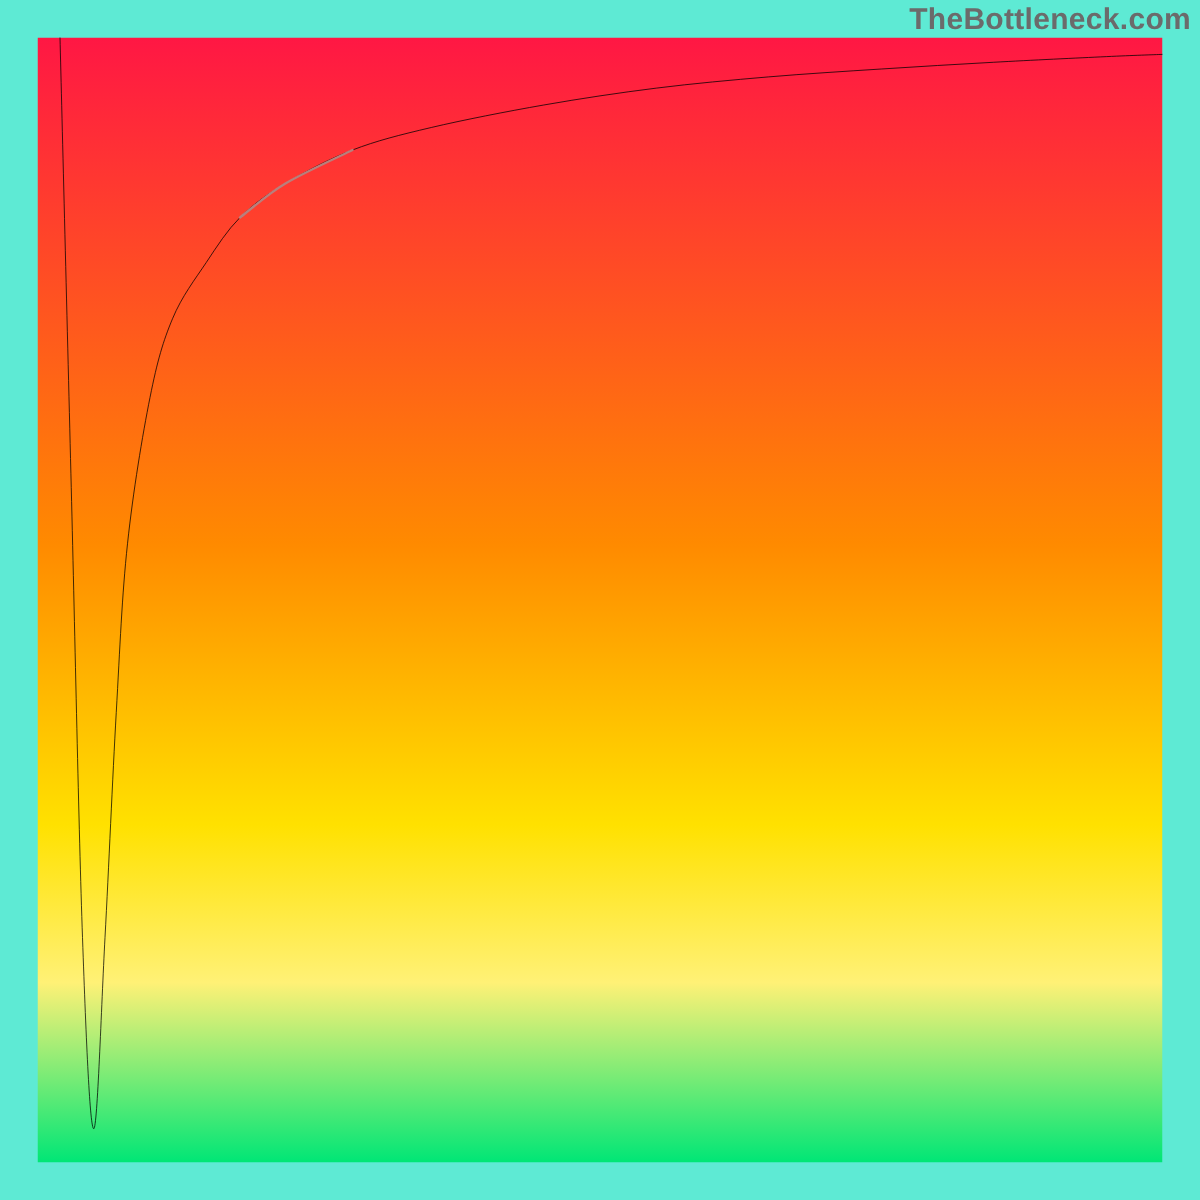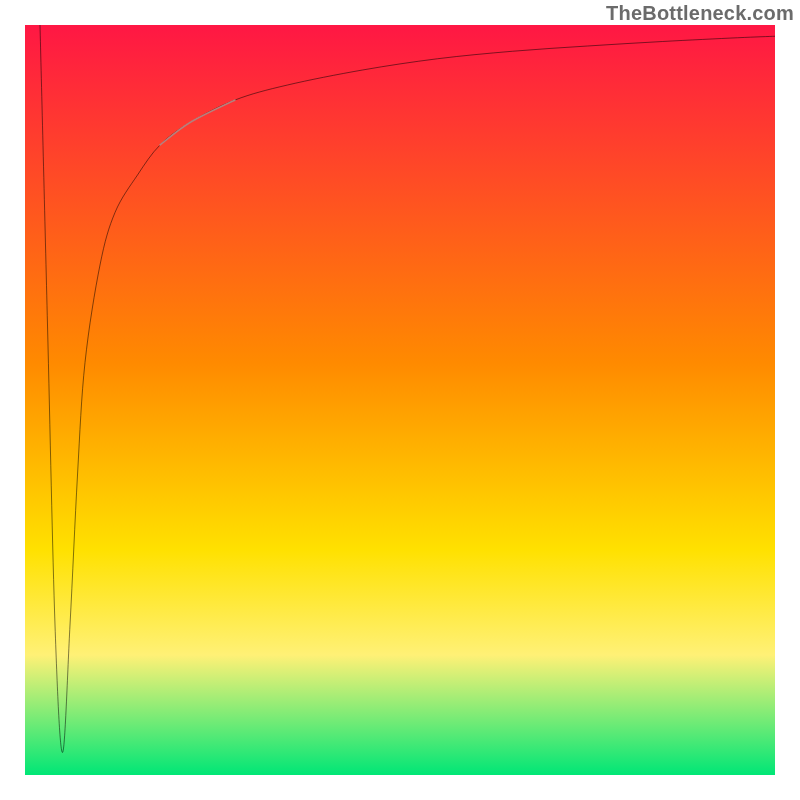--- a/index.html
+++ b/index.html
@@ -8,21 +8,21 @@
     width: 800px;
     height: 800px;
     background: #000;
     font-family: Arial, Helvetica, sans-serif;
     overflow: hidden;
   }
   .frame {
     position: relative;
     width: 800px;
     height: 800px;
-    background: #ffffff;
+    background: #5eead4;
   }
   .plot {
     position: absolute;
     left: 25px;
     top: 25px;
     width: 750px;
     height: 750px;
   }
   .watermark {
     position: absolute;

